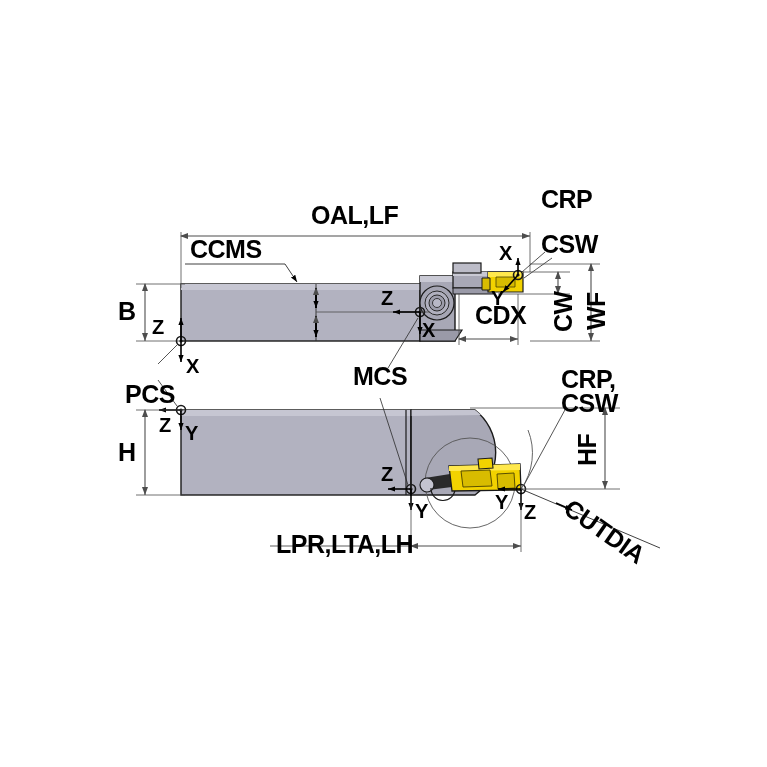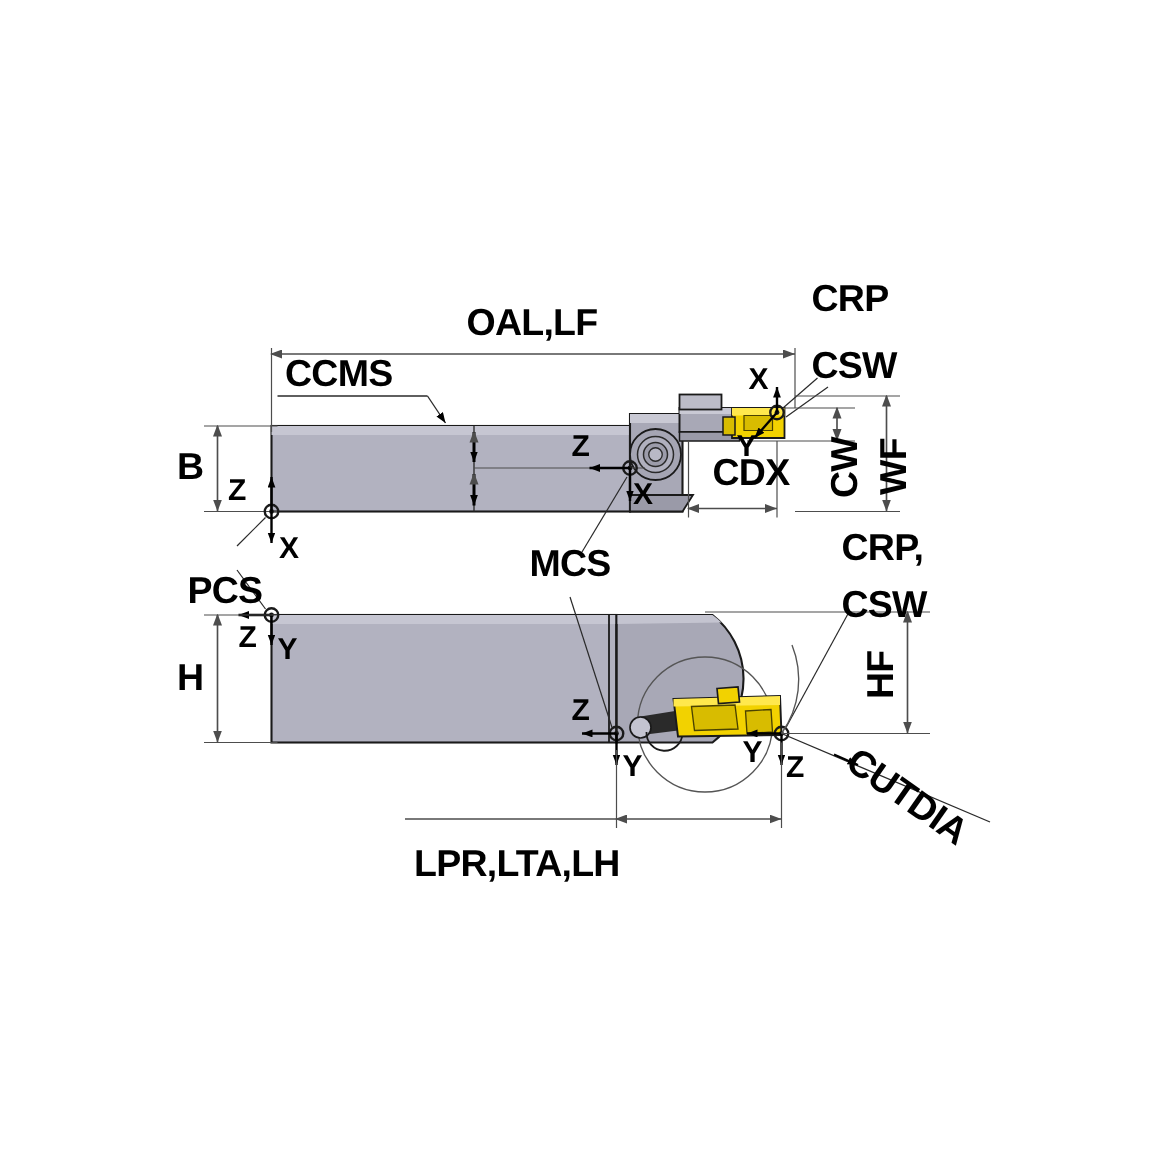--- a/index.html
+++ b/index.html
@@ -247,27 +247,27 @@
   <div class="lbl lbl-dim" style="left:353px; top:364px;">MCS</div>
 
   <div class="lbl lbl-dim" style="left:463px; top:303px;margin-left:12px;">CDX</div>
 
   <div class="lbl lbl-dim rot90" style="left:551px; top:332px;">CW</div>
 
   <div class="lbl lbl-dim rot90" style="left:584px; top:330px;">WF</div>
 
   <div class="lbl lbl-dim rot90" style="left:575px; top:466px;">HF</div>
 
-  <div class="lbl lbl-dim" style="left:561px; top:353px;">CRP,</div>
+  <div class="lbl lbl-dim" style="left:561px; top:367px;">CRP,</div>
 
   <div class="lbl lbl-dim" style="left:561px; top:391px;">CSW</div>
 
   <div class="lbl lbl-dim rot-cut" style="left:574px; top:495px;">CUTDIA</div>
 
-  <div class="lbl lbl-dim" style="left:276px; top:532px;margin-top:32px;">LPR,LTA,LH</div>
+  <div class="lbl lbl-dim" style="left:276px; top:532px;">LPR,LTA,LH</div>
 
   <div class="lbl lbl-axis" style="left:152px; top:317px;">Z</div>
   <div class="lbl lbl-axis" style="left:186px; top:356px;">X</div>
   <div class="lbl lbl-axis" style="left:381px; top:288px;">Z</div>
   <div class="lbl lbl-axis" style="left:422px; top:320px;">X</div>
   <div class="lbl lbl-axis" style="left:499px; top:243px;">X</div>
   <div class="lbl lbl-axis" style="left:491px; top:288px;">Y</div>
 
   <div class="lbl lbl-axis" style="left:159px; top:415px;">Z</div>
   <div class="lbl lbl-axis" style="left:185px; top:423px;">Y</div>

